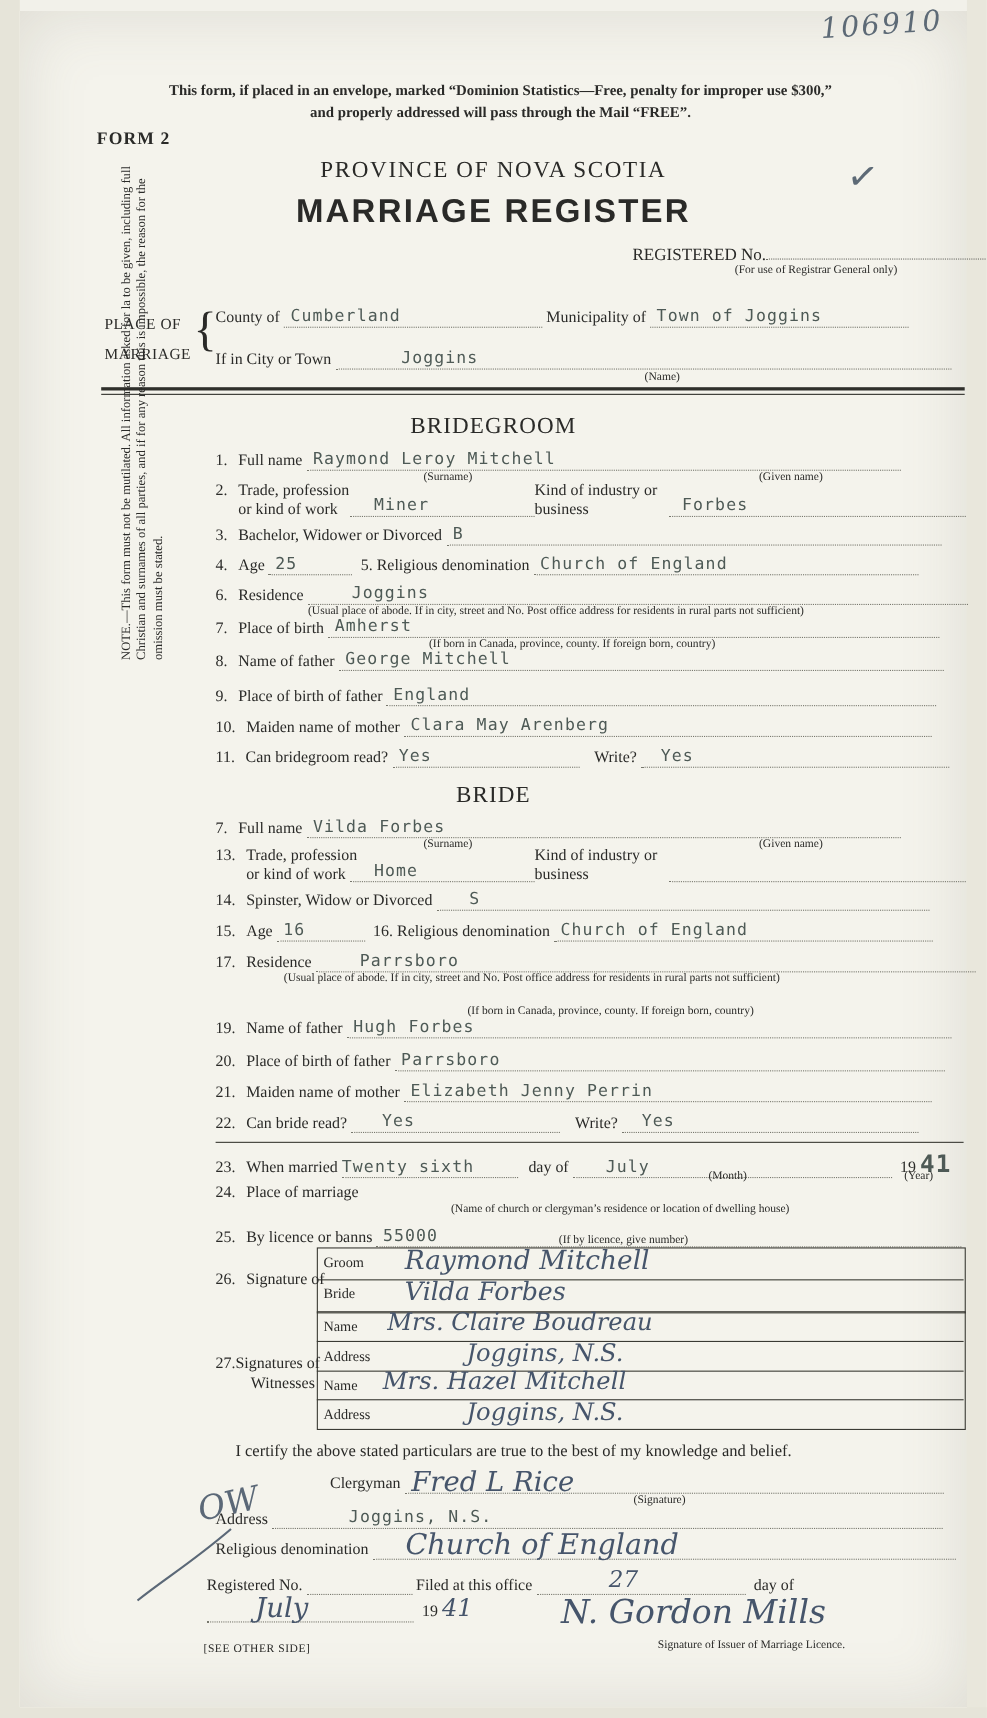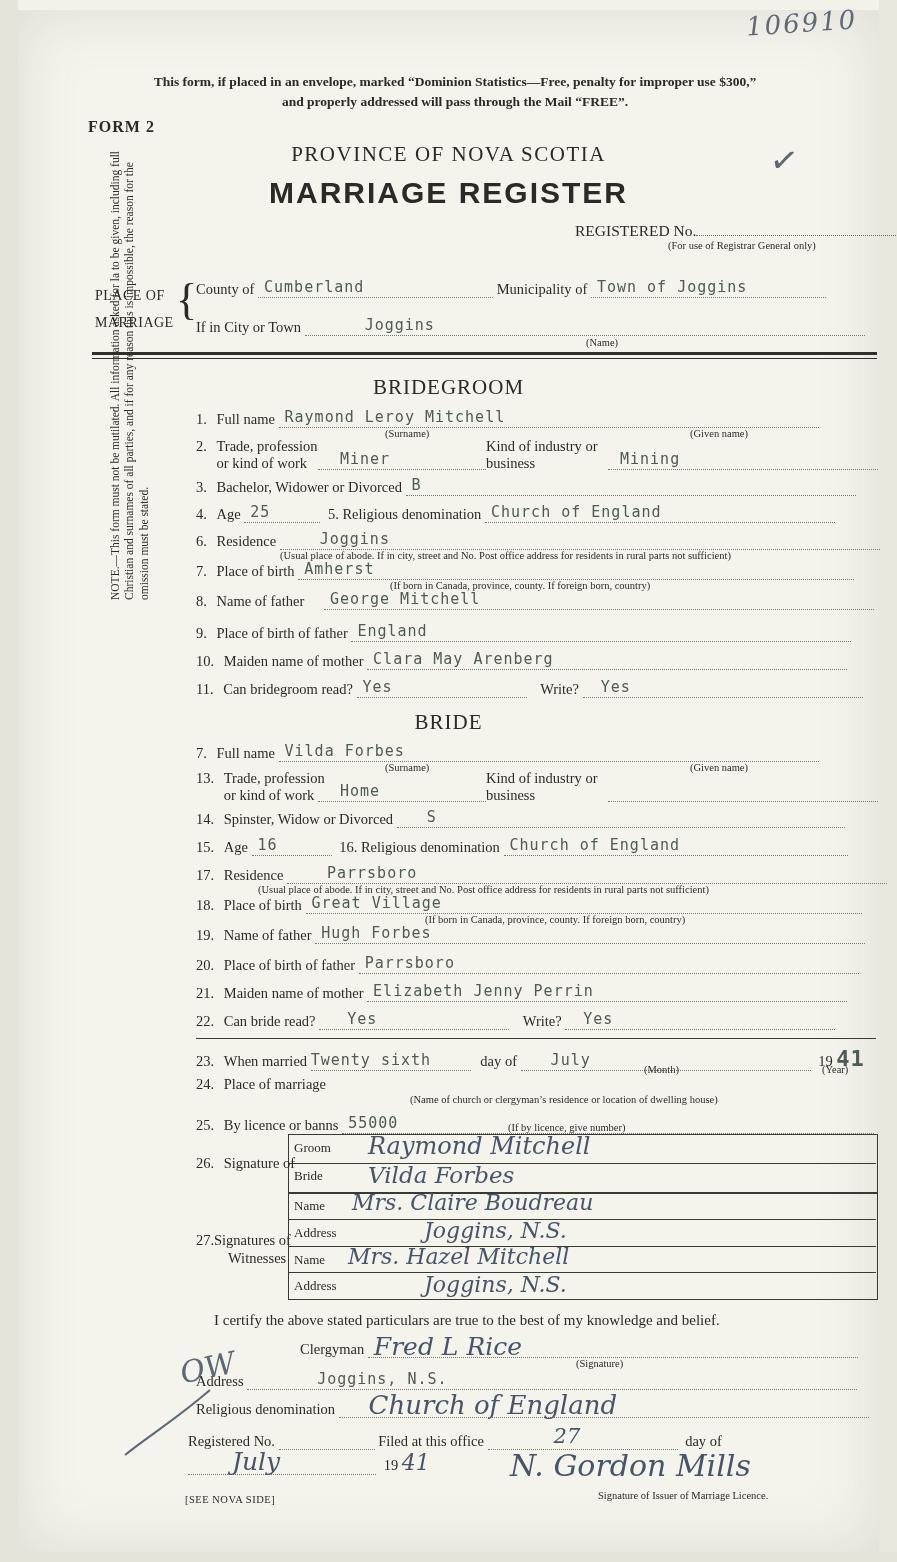--- a/index.html
+++ b/index.html
@@ -187,21 +187,21 @@
 
   <div class="row" style="left:196px;top:438px;">
     <span>2.</span>
     <span style="margin-left:6px;display:inline-block;width:108px;line-height:1.15;vertical-align:top;">Trade, profession or kind of work</span>
   </div>
   <div class="row" style="left:486px;top:438px;width:130px;line-height:1.15;">Kind of industry or business</div>
   <div class="row" style="left:318px;top:452px;">
     <span class="ul" style="width:168px;"><span class="v typed" style="left:22px">Miner</span></span>
   </div>
   <div class="row" style="left:608px;top:452px;">
-    <span class="ul" style="width:270px;"><span class="v typed" style="left:12px">Mining</span></span>
+    <span class="ul" style="width:270px;"><span class="v typed" style="left:12px">Forbes</span></span>
   </div>
 
   <div class="row" style="left:196px;top:478px;">
     <span>3.</span>
     <span style="margin-left:6px">Bachelor, Widower or Divorced</span>
     <span class="ul" style="width:450px;"><span class="v typed">B</span></span>
   </div>
 
   <div class="row" style="left:196px;top:505px;">
     <span>4.</span>
@@ -221,21 +221,21 @@
   <div class="row" style="left:196px;top:562px;">
     <span>7.</span>
     <span style="margin-left:6px">Place of birth</span>
     <span class="ul" style="width:556px;"><span class="v typed">Amherst</span></span>
   </div>
   <div class="sub" style="left:390px;top:580px;">(If born in Canada, province, county.  If foreign born, country)</div>
 
   <div class="row" style="left:196px;top:592px;">
     <span>8.</span>
     <span style="margin-left:6px">Name of father</span>
-    <span class="ul" style="width:550px;margin-left:16px;"><span class="v typed">George Mitchell</span></span>
+    <span class="ul" style="width:550px;"><span class="v typed">George Mitchell</span></span>
   </div>
 
   <div class="row" style="left:196px;top:624px;">
     <span>9.</span>
     <span style="margin-left:6px">Place of birth of father</span>
     <span class="ul" style="width:500px;"><span class="v typed">England</span></span>
   </div>
 
   <div class="row" style="left:196px;top:652px;">
     <span>10.</span>
@@ -287,25 +287,20 @@
     <span class="ul" style="width:344px;"><span class="v typed">Church of England</span></span>
   </div>
 
   <div class="row" style="left:196px;top:866px;">
     <span>17.</span>
     <span style="margin-left:6px">Residence</span>
     <span class="ul" style="width:600px;"><span class="v typed" style="left:40px">Parrsboro</span></span>
   </div>
   <div class="sub" style="left:258px;top:884px;">(Usual place of abode.  If in city, street and No.  Post office address for residents in rural parts not sufficient)</div>
 
-  <div class="row" style="left:196px;top:896px;">
-    <span>18.</span>
-    <span style="margin-left:6px">Place of birth</span>
-    <span class="ul" style="width:556px;"><span class="v typed">Great Village</span></span>
-  </div>
   <div class="sub" style="left:425px;top:914px;">(If born in Canada, province, county.  If foreign born, country)</div>
 
   <div class="row" style="left:196px;top:926px;">
     <span>19.</span>
     <span style="margin-left:6px">Name of father</span>
     <span class="ul" style="width:550px;"><span class="v typed">Hugh Forbes</span></span>
   </div>
 
   <div class="row" style="left:196px;top:956px;">
     <span>20.</span>
@@ -408,19 +403,19 @@
     <span>Filed at this office</span>
     <span class="ul" style="width:190px;"><span class="v hand blue" style="font-size:21px;left:66px;">27</span></span>
     <span style="margin-left:4px">day of</span>
     <span class="ul" style="width:188px;"><span class="v hand blue" style="font-size:25px;left:44px;bottom:-2px;">July</span></span>
     <span style="margin-left:4px">19</span>
     <span class="hand blue" style="font-size:22px;">41</span>
   </div>
 
   <div class="hand blue" style="position:absolute;left:510px;top:1448px;font-size:30px;">N. Gordon Mills</div>
   <div class="issuer">Signature of Issuer of Marriage Licence.</div>
-  <div class="seeother">[SEE NOVA SIDE]</div>
+  <div class="seeother">[SEE OTHER SIDE]</div>
 
   <div class="scribble">OW</div>
   <svg class="scribble2" viewBox="0 0 120 80">
     <path d="M5 75 C 30 55, 55 40, 90 10" stroke="#5b6877" stroke-width="2" fill="none"></path>
   </svg>
 </div>
 
 </body></html>

